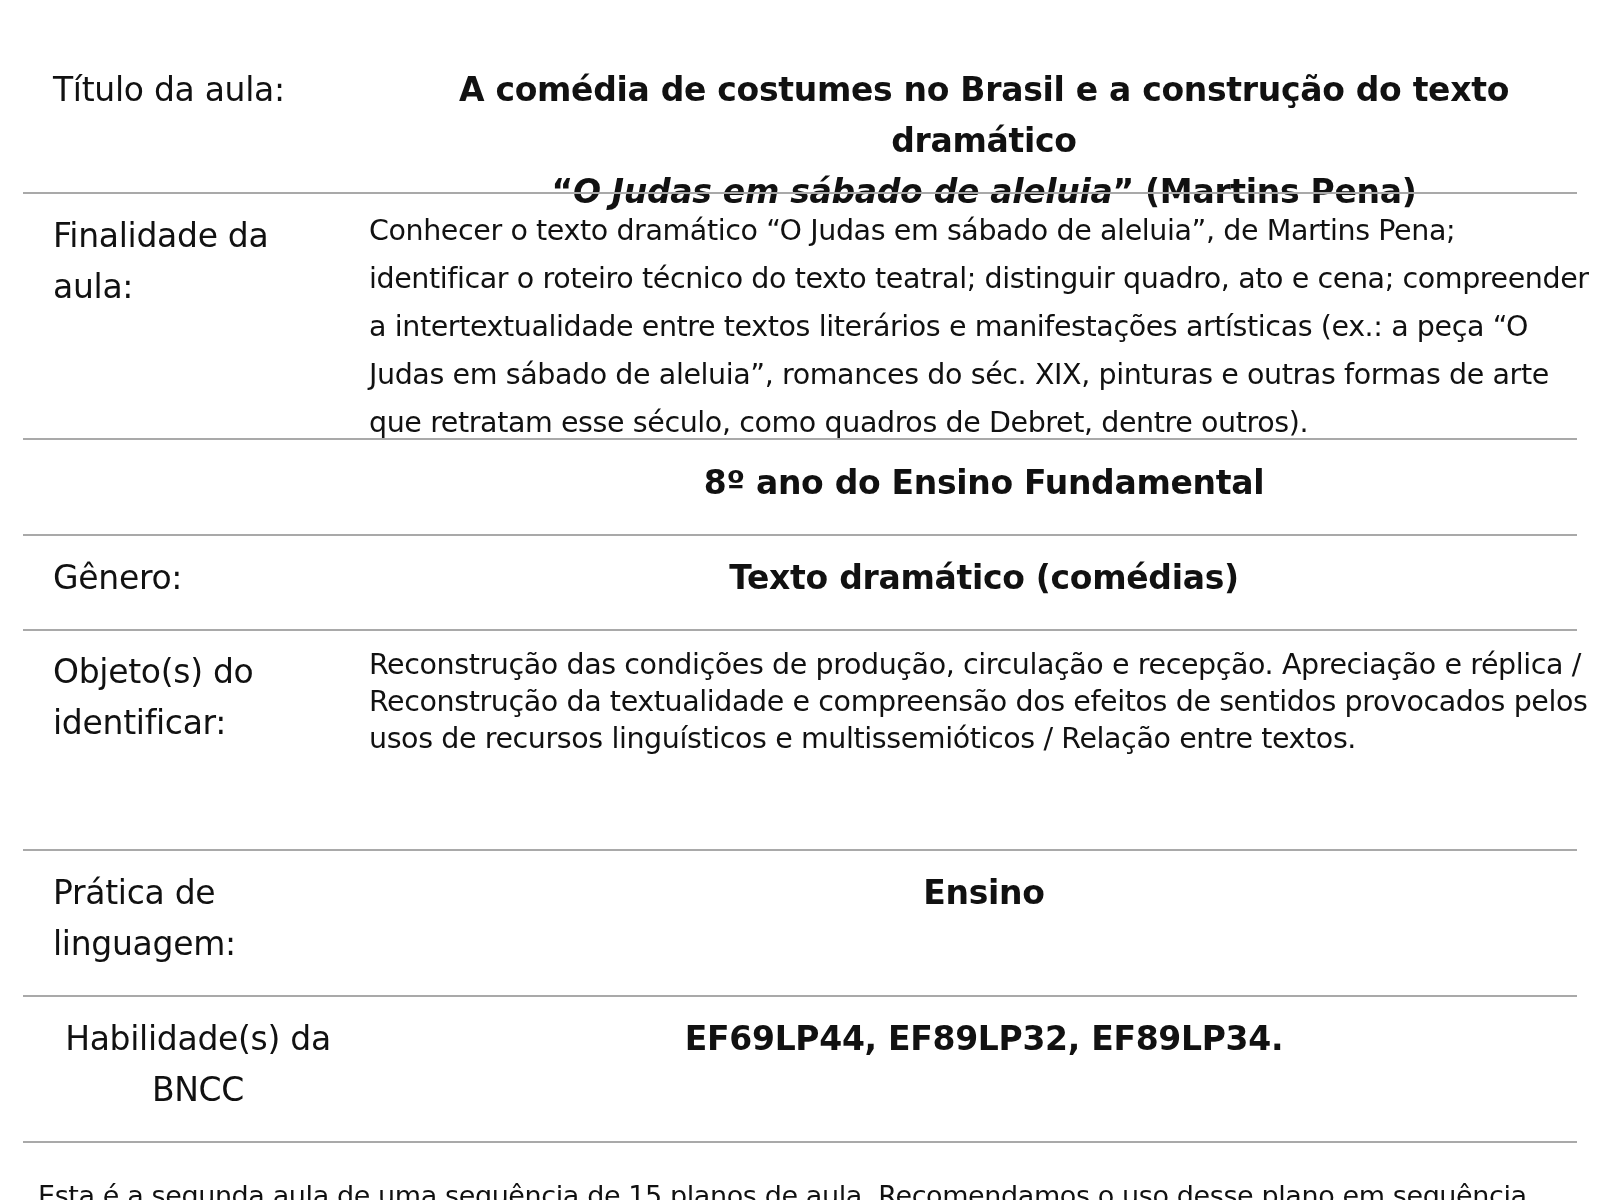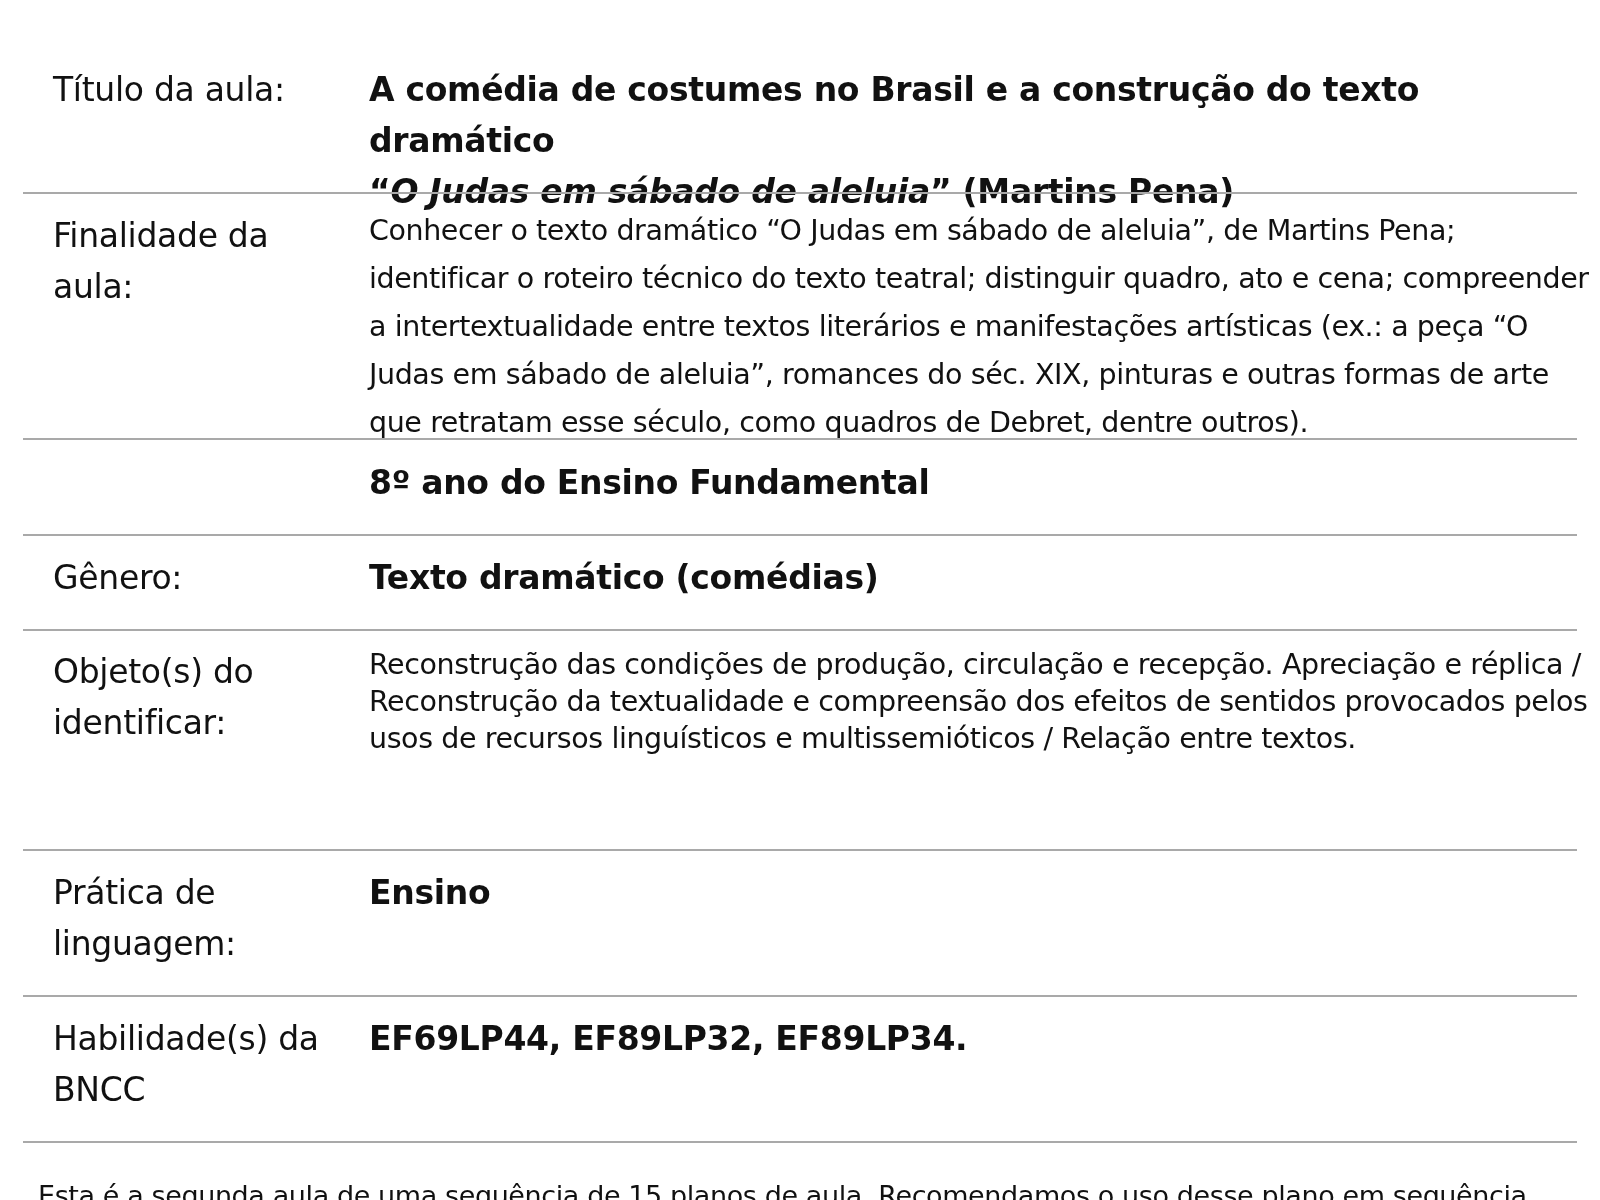--- a/index.html
+++ b/index.html
@@ -27,20 +27,21 @@
       font-weight: normal; color: #111;
       letter-spacing: -0.3px;
     }
     .value {
       position: absolute; left: 331px; width: 1230px;
       color: #111;
     }
     .value.bold {
       font-size: 33px; line-height: 51px; font-weight: bold;
       letter-spacing: -0.3px;
+      text-align: center;
     }
     .value.small {
       font-size: 28.5px; line-height: 48px; font-weight: normal;
       letter-spacing: -0.4px;
     }
     .value.smallwide {
       font-size: 28.5px; line-height: 37px; font-weight: normal;
       letter-spacing: -0.4px;
     }
     .footer {
@@ -87,20 +88,20 @@
   </div>
   <div class="divider" style="top:849px;"></div>
 
   <div class="row" style="top:867px; height:110px;">
     <div class="label" style="width:220px;">Prática de linguagem:</div>
     <div class="value bold">Ensino</div>
   </div>
   <div class="divider" style="top:995px;"></div>
 
   <div class="row" style="top:1013px; height:110px;">
-    <div class="label" style="width:290px;">Habilidade(s) da BNCC</div>
+    <div class="label" style="width:290px;text-align:center;">Habilidade(s) da BNCC</div>
     <div class="value bold">EF69LP44, EF89LP32, EF89LP34.</div>
   </div>
   <div class="divider" style="top:1141px;"></div>
 
   <div class="footer">Esta é a segunda aula de uma sequência de 15 planos de aula. Recomendamos o uso desse plano em sequência.</div>
 
 </div>
 
 </body></html>

